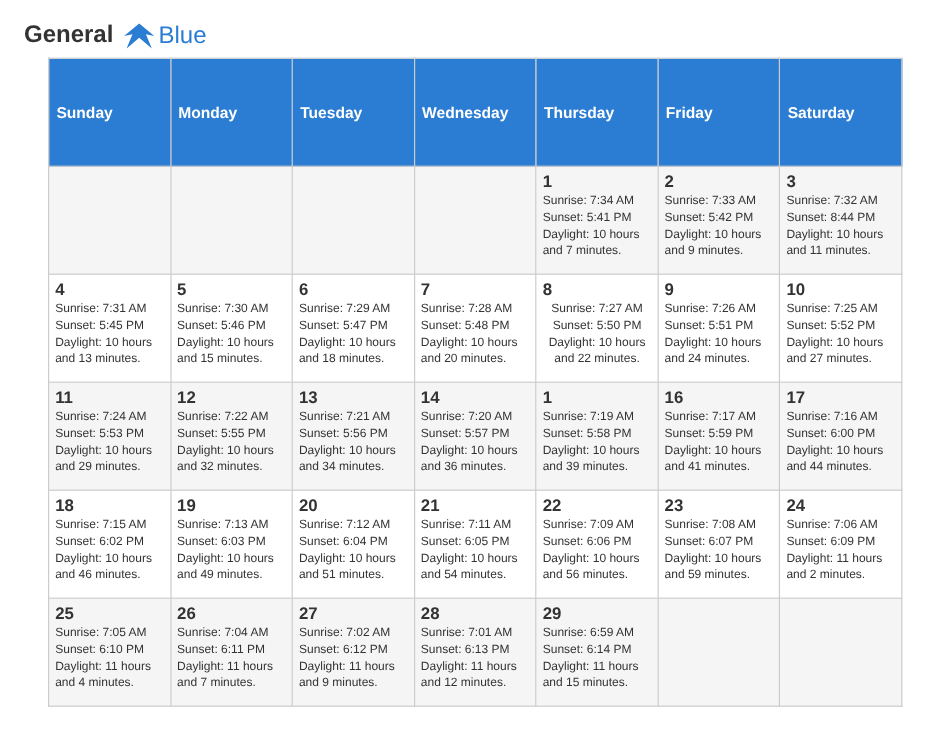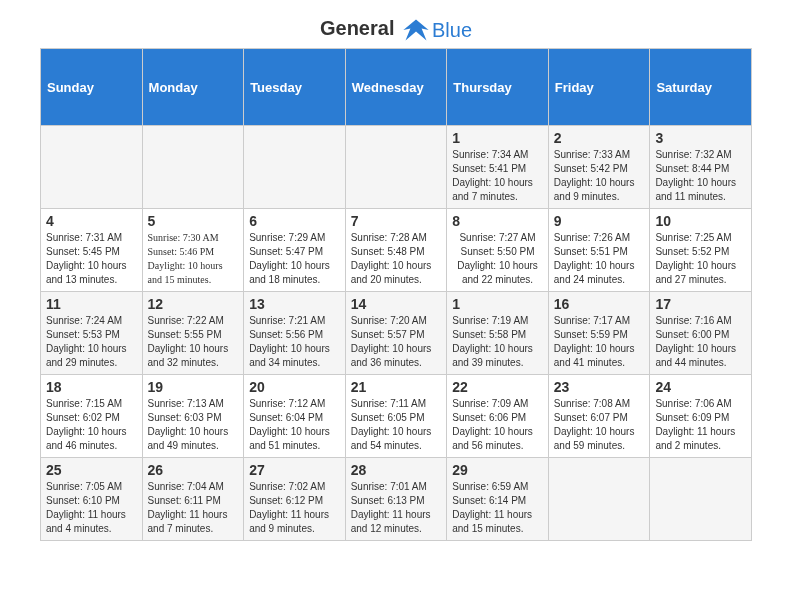--- a/index.html
+++ b/index.html
@@ -1,26 +1,26 @@
 <!DOCTYPE html>
 <html><head>
   <meta charset="utf-8">
   <style>
     * { box-sizing: border-box; margin: 0; padding: 0; }
     body { font-family: Arial, sans-serif; background: #fff; width: 792px; min-height: 612px; }
-    .header { padding: 16px 20px 4px 20px; display: flex; justify-content: center; align-items: flex-start; }
+    .header { padding: 16px 20px 4px 20px; display: flex; justify-content: flex-start; align-items: flex-start; }
     .logo { display: flex; align-items: center; }
     .logo-bird { width: 28px; height: 28px; margin-left: 4px; }
     .title-section { text-align: right; }
     .month-title { font-size: 36px; font-weight: bold; color: #333; }
     .location { font-size: 16px; color: #555; }
     .calendar { width: 100%; border-collapse: collapse; margin: 0 20px; width: calc(100% - 40px); margin-left: 20px; }
     .calendar th { background: #2b7cd3; color: #fff; font-size: 13px; font-weight: bold; padding: 6px 6px; text-align: left; border: 1px solid #ccc; }
     .calendar td { border: 1px solid #ccc; vertical-align: top; padding: 4px 5px; width: 14.28%; font-size: 10.5px; color: #333; min-height: 80px; }
-    .calendar tr { height: 77px; }
+    .calendar tr { height: 90px; }
     .day-num { font-size: 14px; font-weight: bold; color: #333; display: block; margin-bottom: 2px; }
     .day-info { font-size: 10px; color: #333; line-height: 1.4; }
     .shaded { background: #f5f5f5; }
     .calendar-wrapper { padding: 0 20px 20px 20px; }
   </style>
 </head>
 <body>
 
 <div>
   <div class="header">
@@ -90,21 +90,21 @@
         <tr>
           <td>
             <span class="day-num">4</span>
             <div class="day-info" style="white-space: pre-line;">Sunrise: 7:31 AM
 Sunset: 5:45 PM
 Daylight: 10 hours
 and 13 minutes.</div>
           </td>
           <td>
             <span class="day-num">5</span>
-            <div class="day-info" style="white-space: pre-line; font-family: Liberation Serif, serif;">Sunrise: 7:30 AM
+            <div class="day-info" style="white-space: pre-line;">Sunrise: 7:30 AM
 Sunset: 5:46 PM
 Daylight: 10 hours
 and 15 minutes.</div>
           </td>
           <td>
             <span class="day-num">6</span>
             <div class="day-info" style="white-space: pre-line;">Sunrise: 7:29 AM
 Sunset: 5:47 PM
 Daylight: 10 hours
 and 18 minutes.</div>

